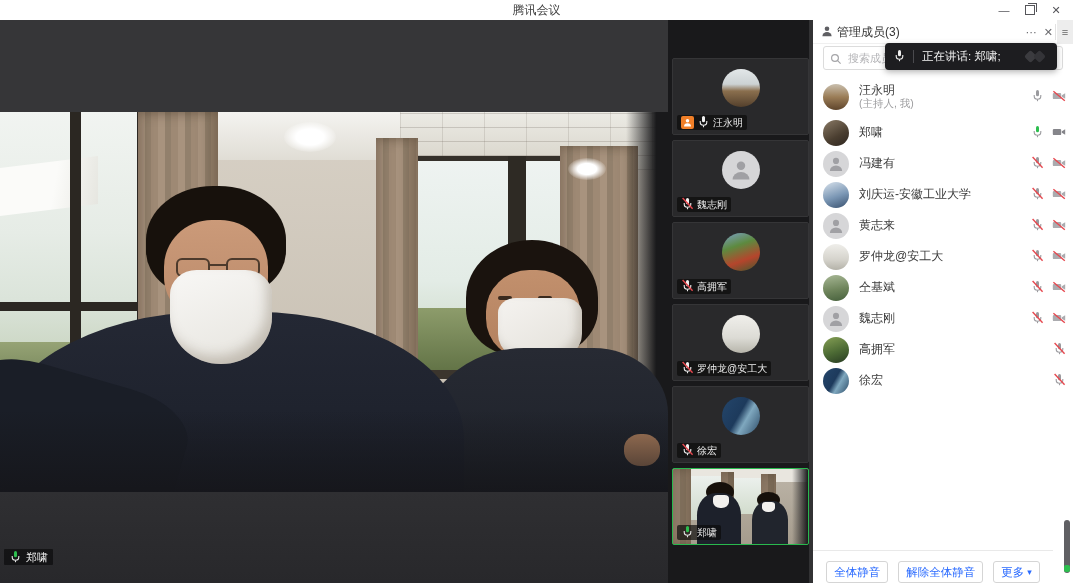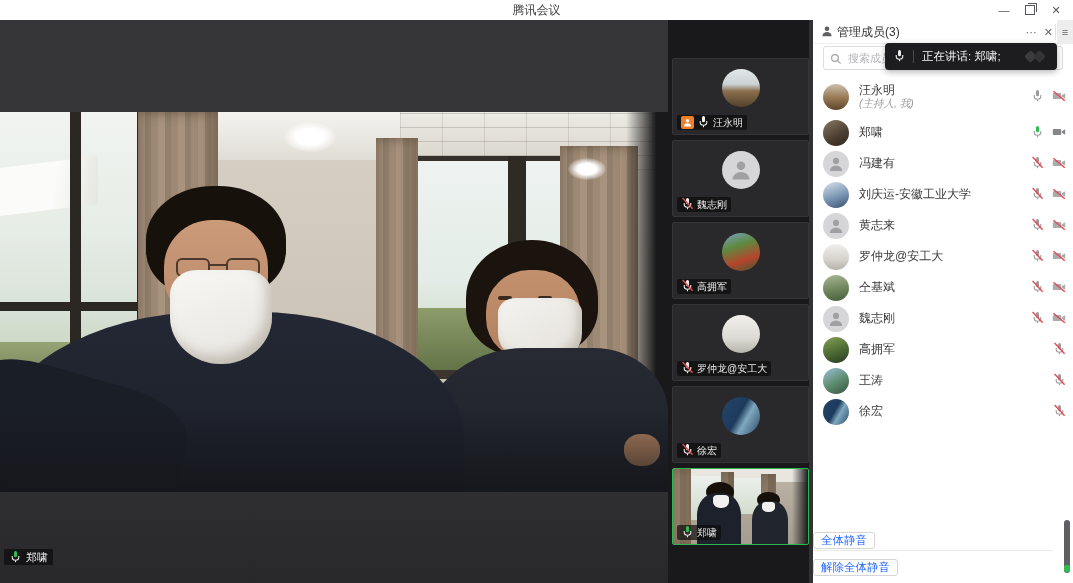--- a/index.html
+++ b/index.html
@@ -112,27 +112,27 @@
   .toast-logo{position:absolute;right:8px;top:7px;width:26px;height:13px;opacity:.55;}
   .tl-d{position:absolute;width:9px;height:9px;background:#55555a;border-radius:2px;transform:rotate(45deg);}
   .tl-d1{left:3px;top:2px;}.tl-d2{left:12px;top:2px;background:#47474c;}
 
   .member-list{position:absolute;left:0;top:56px;width:260px;height:474px;overflow:hidden;}
   .member-row{display:flex;align-items:center;height:31px;padding:0 7px 0 10px;box-sizing:border-box;}
   .member-row.tall{height:41px;}
   .m-avatar{width:26px;height:26px;border-radius:50%;margin-right:10px;flex:none;overflow:hidden;}
   .m-names{display:flex;flex-direction:column;justify-content:center;min-width:0;}
   .m-name{font-size:12px;color:#3a3a3a;line-height:1.2;white-space:nowrap;}
-  .m-sub{font-size:10.5px;color:#9c9c9e;line-height:1.2;font-style:italic;}
+  .m-sub{font-size:10.5px;color:#9c9c9e;line-height:1.2;}
   .m-icons{margin-left:auto;display:flex;align-items:center;gap:8px;flex:none;}
 
   .panel-scroll{position:absolute;right:3px;top:500px;width:6px;height:53px;background:#606064;border-radius:3px;z-index:7;}
   .panel-scroll-green{position:absolute;left:0;bottom:1px;width:6px;height:7px;background:#2dbe4f;border-radius:2px;}
 
-  .panel-footer{position:absolute;left:0;bottom:0;width:240px;height:33px;background:#fff;border-top:1px solid #e9e9e9;box-sizing:border-box;display:flex;align-items:flex-start;justify-content:center;gap:10px;z-index:5;flex-direction:column;}
+  .panel-footer{position:absolute;left:0;bottom:0;width:240px;height:33px;background:#fff;border-top:1px solid #e9e9e9;box-sizing:border-box;display:flex;align-items:flex-end;justify-content:center;gap:10px;z-index:5;}
   .f-btn{height:22px;padding:0 7px;border:1px solid #d5d5d5;border-radius:3px;background:#fff;color:#2b6bff;font-size:11.5px;display:flex;align-items:center;gap:3px;font-family:inherit;cursor:default;}
   .f-caret{font-size:9px;line-height:1;}
 </style>
 </head>
 <body>
 
 <div class="app">
 
   <div class="titlebar">
     <div class="title-text">腾讯会议</div>
@@ -552,36 +552,20 @@
                   <rect x="5" y="1.1" width="3" height="6.2" rx="1.5" fill="#9a9a9e"></rect>
                   <path d="M3.2 5.9 v1.1 a3.3 3.3 0 0 0 6.6 0 V5.9" fill="none" stroke="#9a9a9e" stroke-width="1.1"></path>
                   <line x1="6.5" y1="10.4" x2="6.5" y2="12.2" stroke="#9a9a9e" stroke-width="1.1"></line>
                   <line x1="1.6" y1="1" x2="11.6" y2="11.8" stroke="#e6484f" stroke-width="1.4"></line>
                 </svg></span>
 
     </div>
   </div>
 
 
-  <div class="member-row">
-    <div class="m-avatar" style="background: linear-gradient(150deg, rgb(156, 192, 216) 0%, rgb(92, 138, 108) 55%, rgb(53, 82, 63) 100%);"></div>
-    <div class="m-names">
-      <div class="m-name">王涛</div>
-
-    </div>
-    <div class="m-icons">
-      <span class="mic-slot"><svg width="13" height="13" viewBox="0 0 13 13">
-                  <rect x="5" y="1.1" width="3" height="6.2" rx="1.5" fill="#9a9a9e"></rect>
-                  <path d="M3.2 5.9 v1.1 a3.3 3.3 0 0 0 6.6 0 V5.9" fill="none" stroke="#9a9a9e" stroke-width="1.1"></path>
-                  <line x1="6.5" y1="10.4" x2="6.5" y2="12.2" stroke="#9a9a9e" stroke-width="1.1"></line>
-                  <line x1="1.6" y1="1" x2="11.6" y2="11.8" stroke="#e6484f" stroke-width="1.4"></line>
-                </svg></span>
-
-    </div>
-  </div>
 
   <div class="member-row">
     <div class="m-avatar" style="background: linear-gradient(120deg, rgb(36, 70, 107) 0%, rgb(29, 58, 92) 45%, rgb(127, 168, 191) 62%, rgb(44, 74, 102) 100%);"></div>
     <div class="m-names">
       <div class="m-name">徐宏</div>
 
     </div>
     <div class="m-icons">
       <span class="mic-slot"><svg width="13" height="13" viewBox="0 0 13 13">
                   <rect x="5" y="1.1" width="3" height="6.2" rx="1.5" fill="#9a9a9e"></rect>

